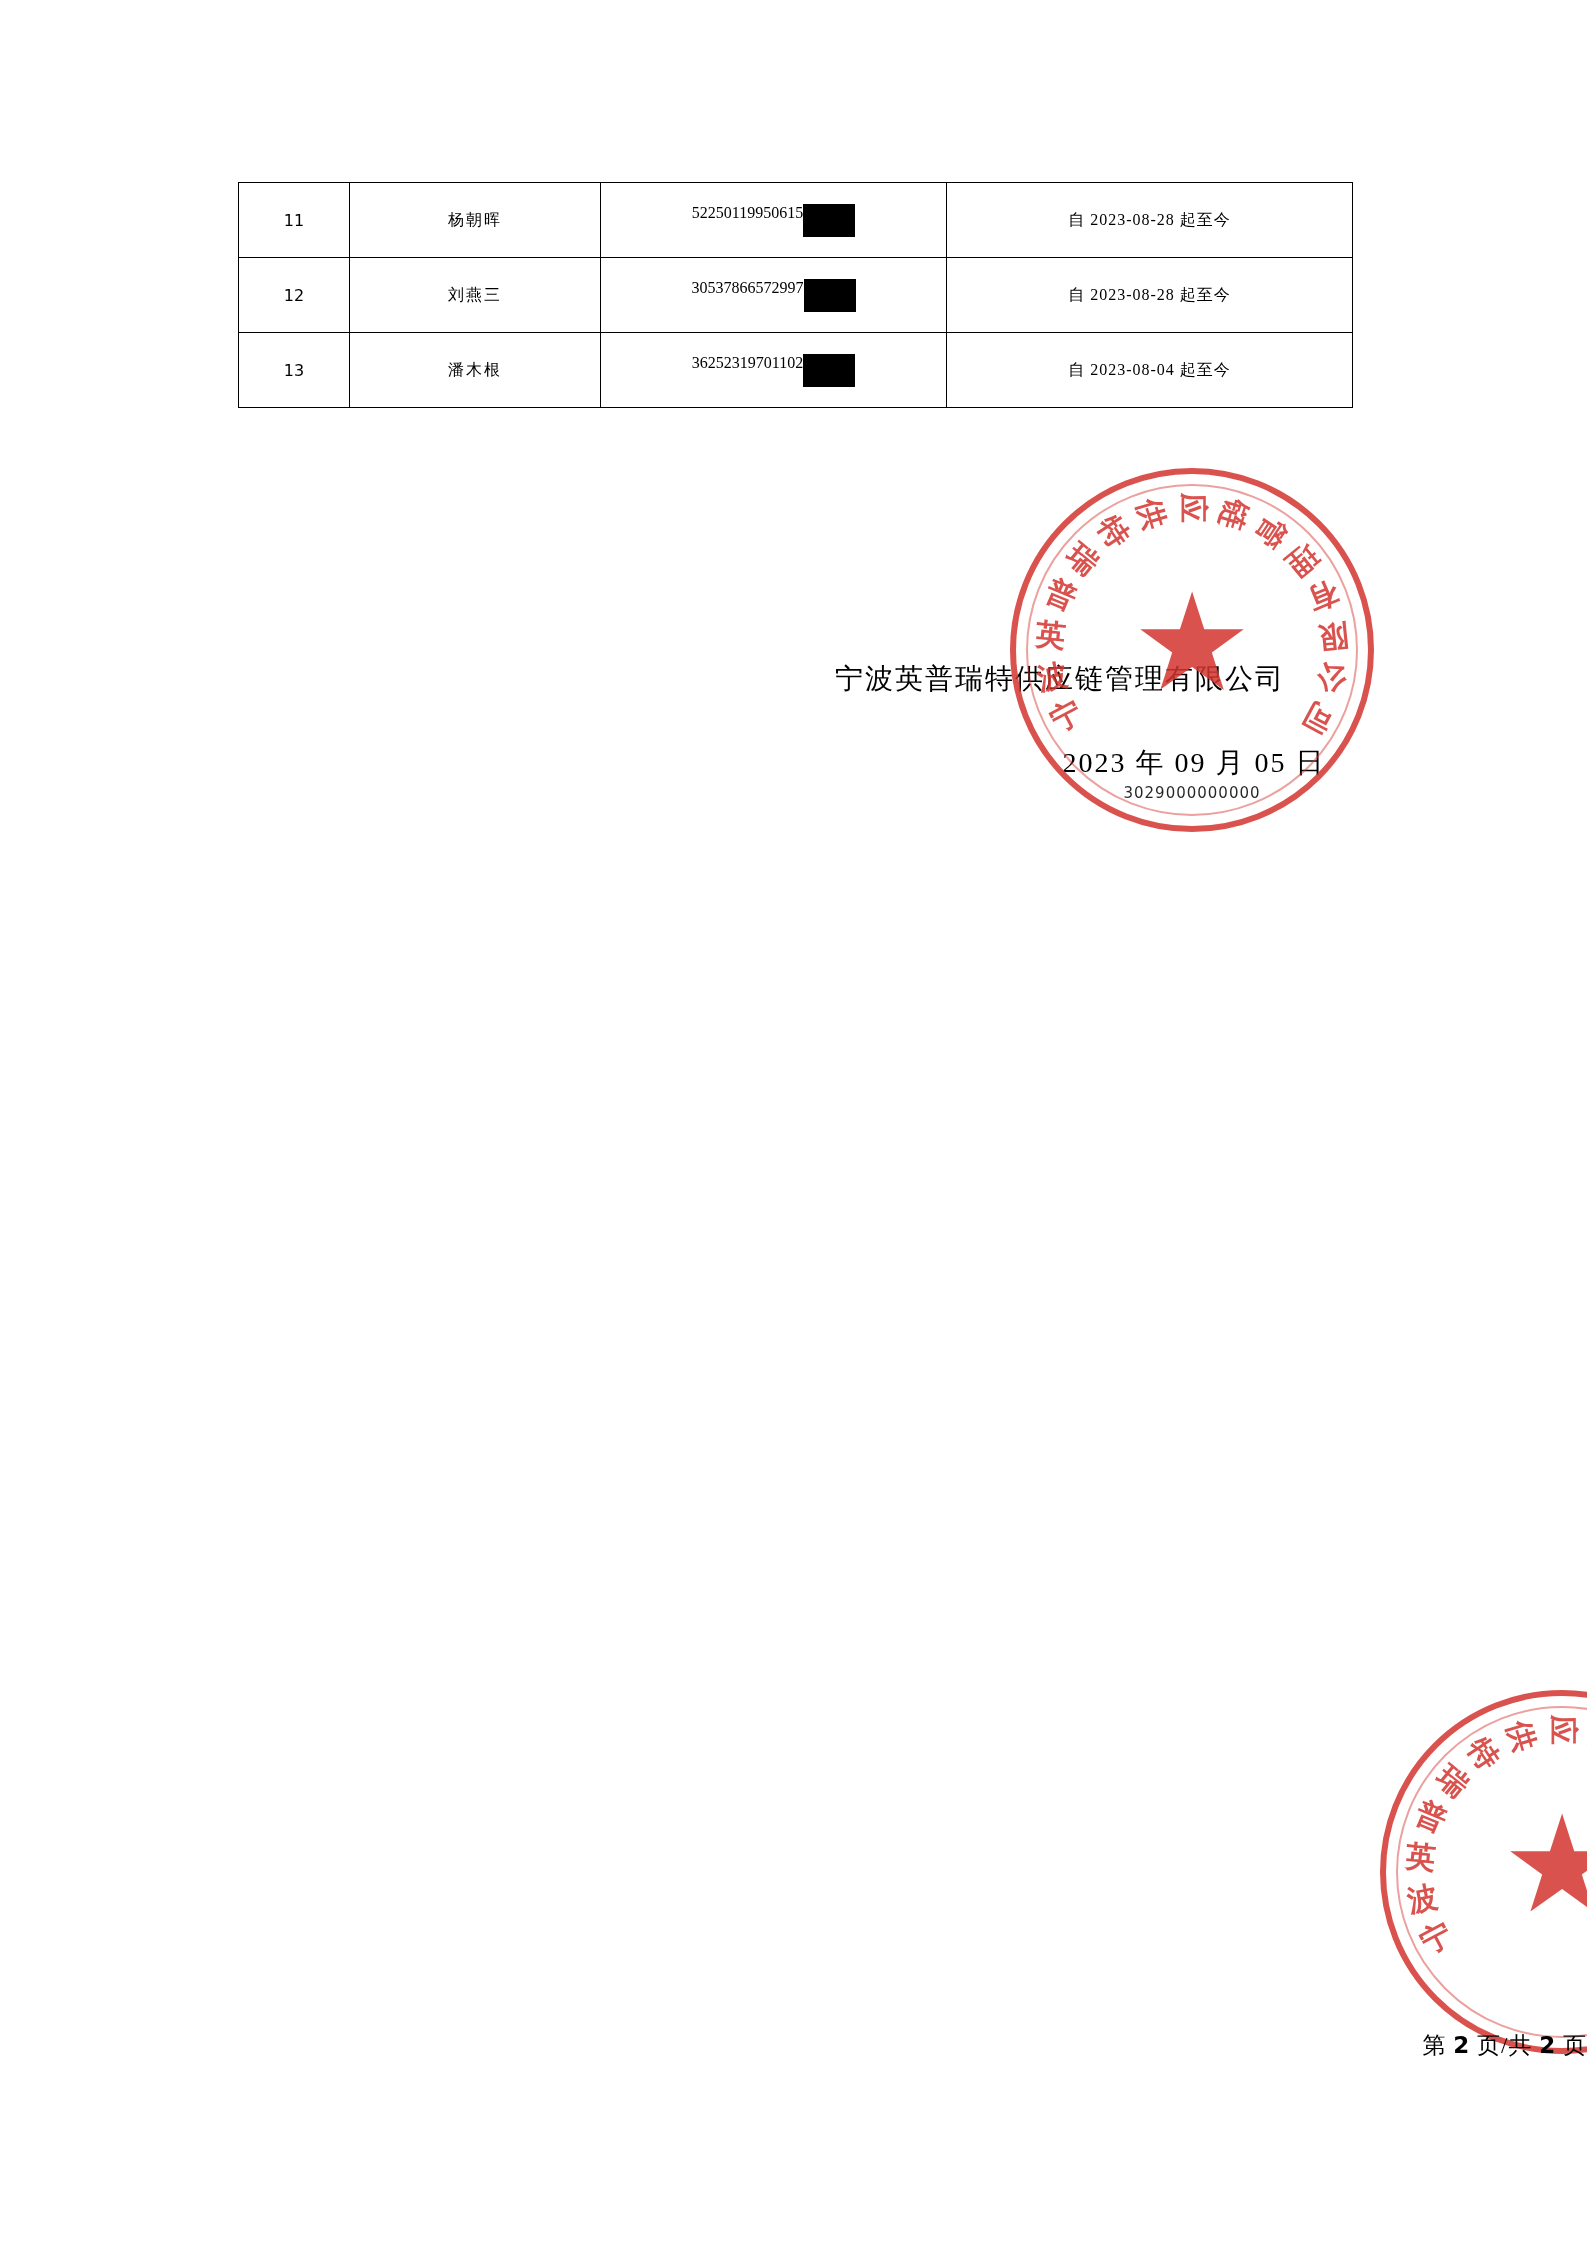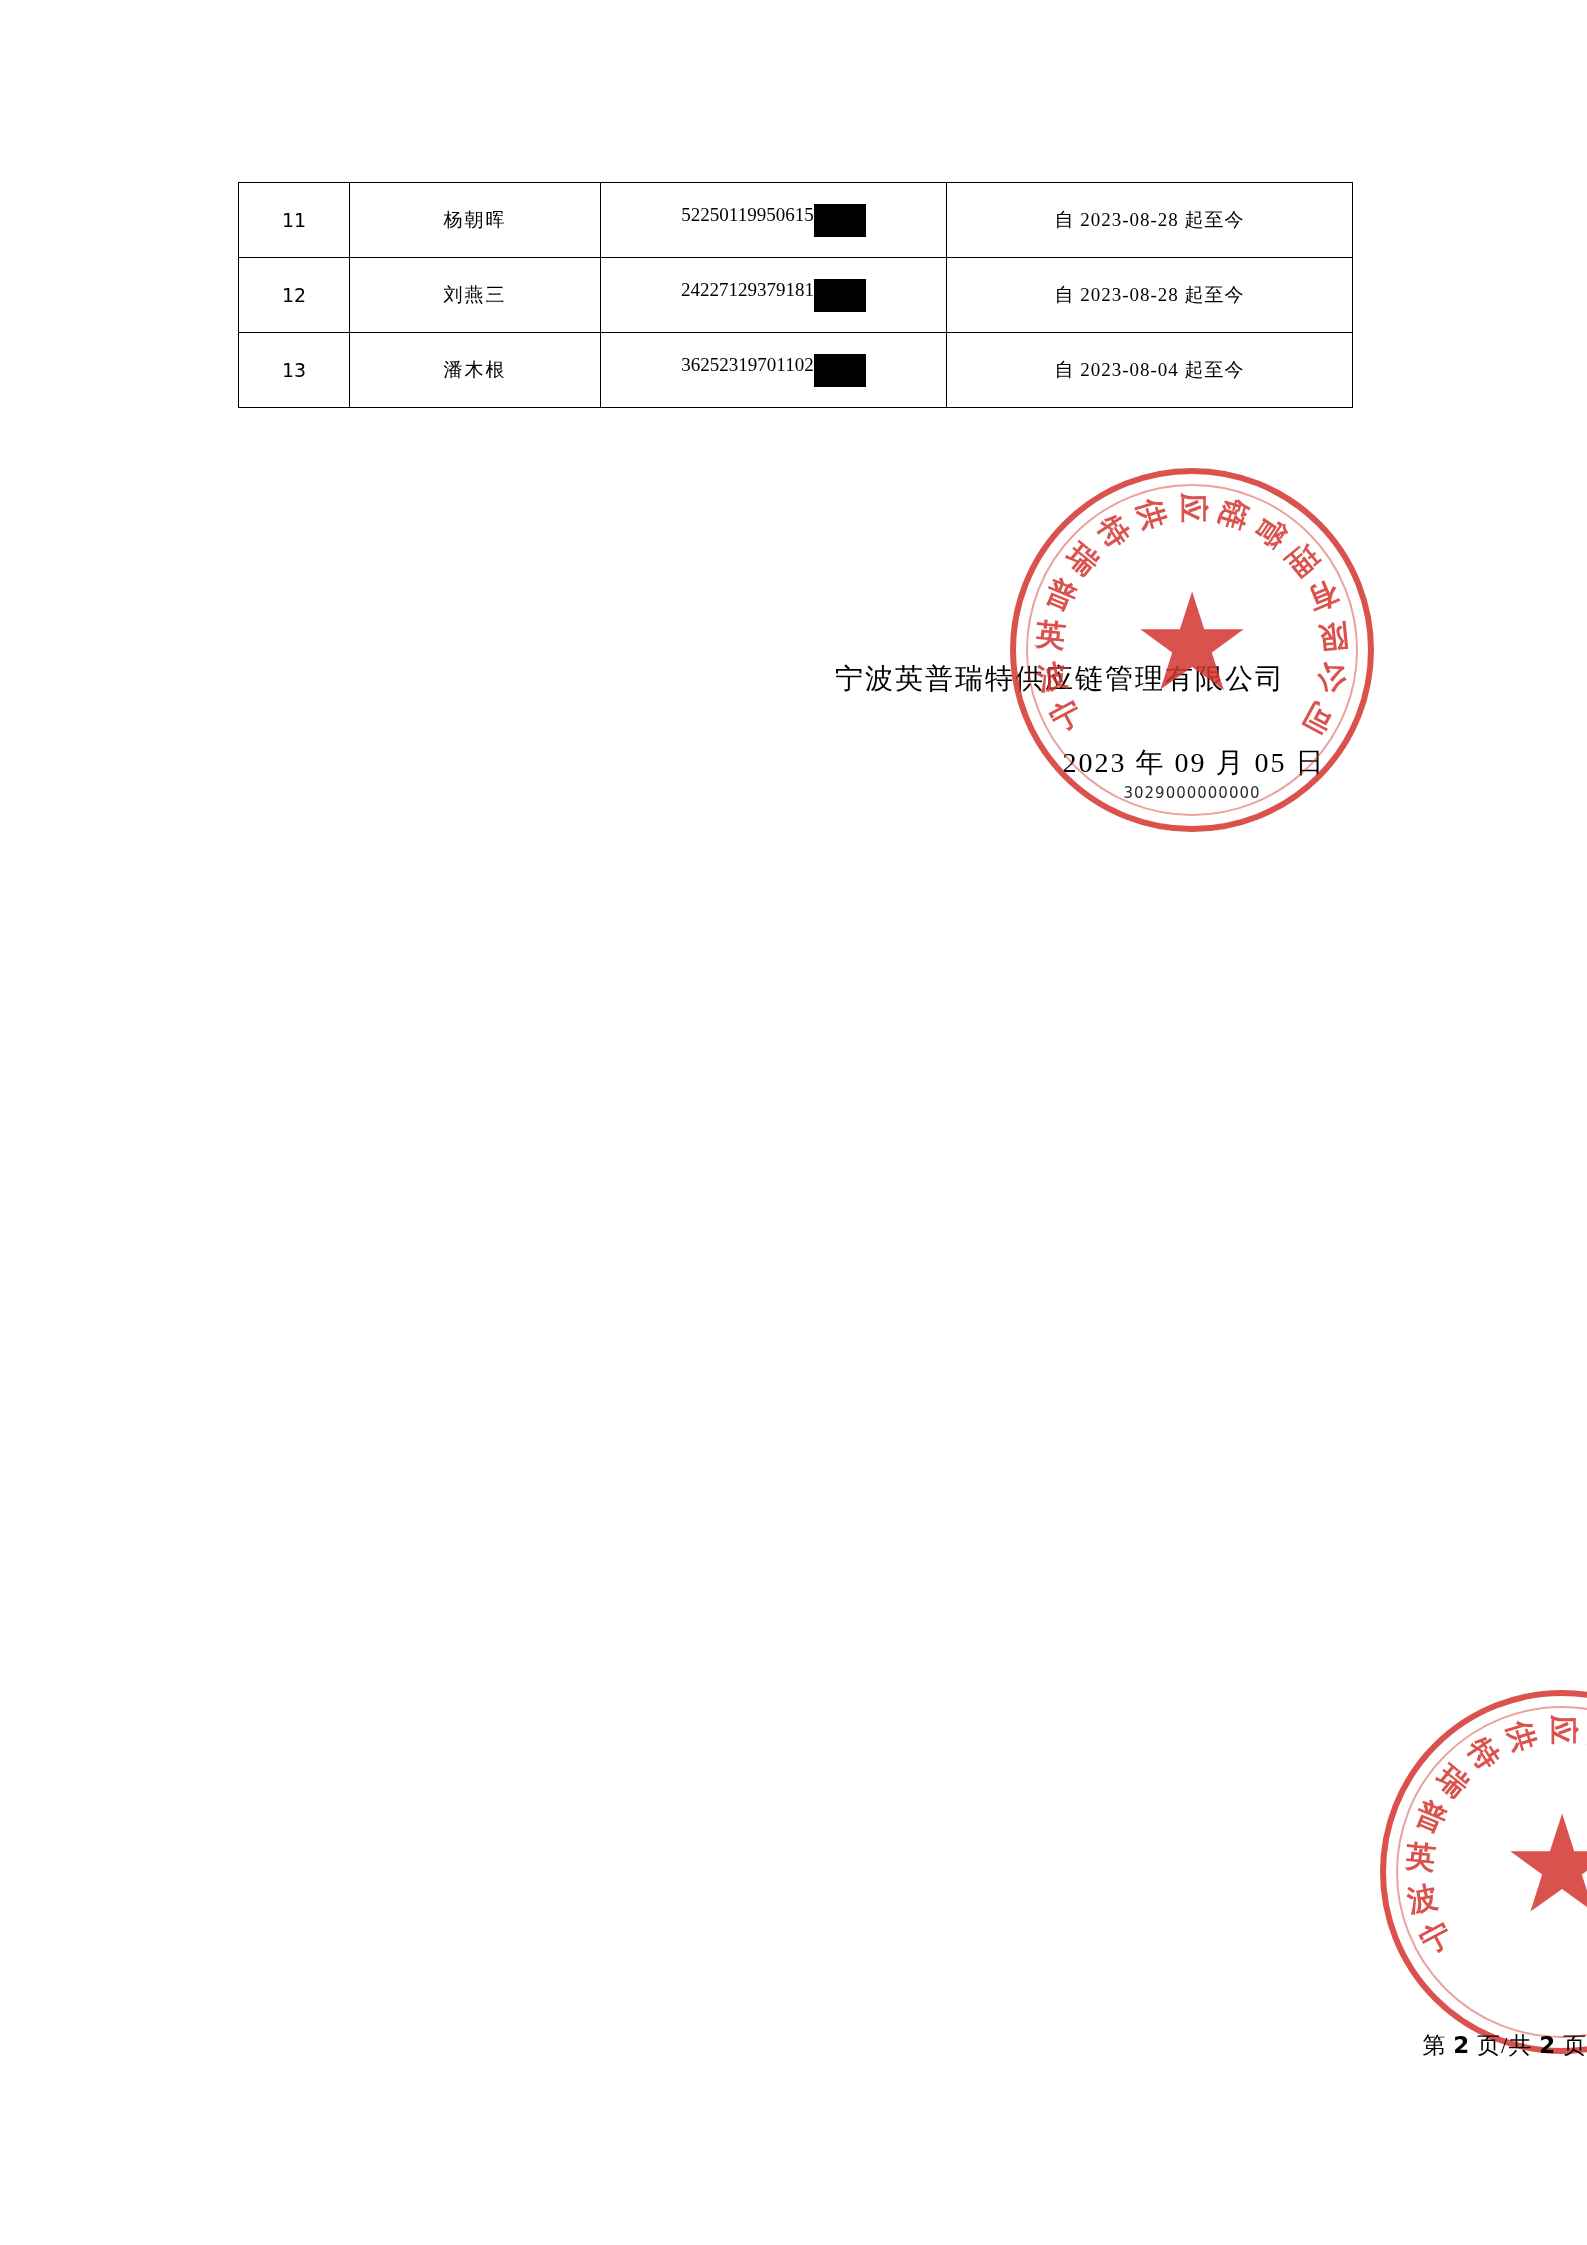--- a/index.html
+++ b/index.html
@@ -23,21 +23,21 @@
     top: 182px;
     width: 1110px;
     border-collapse: collapse;
     table-layout: fixed;
   }
   .doc-table td {
     border: 1.4px solid #000000;
     height: 74px;
     text-align: center;
     vertical-align: middle;
-    font-size: 19px;
+    font-size: 16px;
     padding: 0;
   }
   .col-idx   { width: 110px; font-family: "DejaVu Sans", sans-serif; font-size: 25px; }
   .col-name  { width: 250px; font-family: "Liberation Serif", serif; font-size: 25px; letter-spacing: 2px; }
   .col-id    { width: 345px; font-size: 23px; }
   .col-period{ width: 405px; font-size: 24px; letter-spacing: 1px; }
 
   .id-wrap {
     display: inline-flex;
     align-items: flex-start;
@@ -162,21 +162,21 @@
           <span class="redact"></span>
         </span>
       </td>
       <td class="col-period">自 2023-08-28 起至今</td>
     </tr>
     <tr>
       <td class="col-idx">12</td>
       <td class="col-name">刘燕三</td>
       <td class="col-id">
         <span class="id-wrap">
-          <span class="id-digits">24227129379181</span>
+          <span class="id-digits">30537866572997</span>
           <span class="redact"></span>
         </span>
       </td>
       <td class="col-period">自 2023-08-28 起至今</td>
     </tr>
     <tr>
       <td class="col-idx">13</td>
       <td class="col-name">潘木根</td>
       <td class="col-id">
         <span class="id-wrap">

